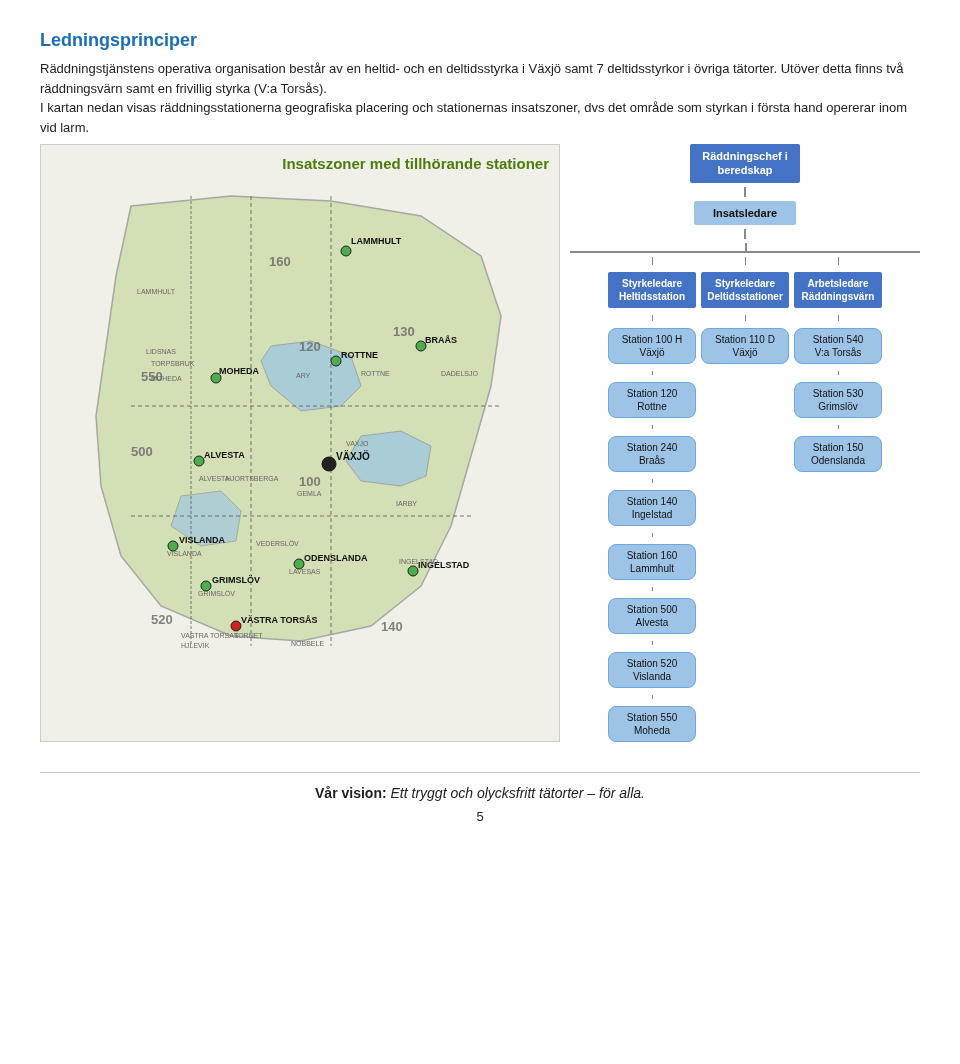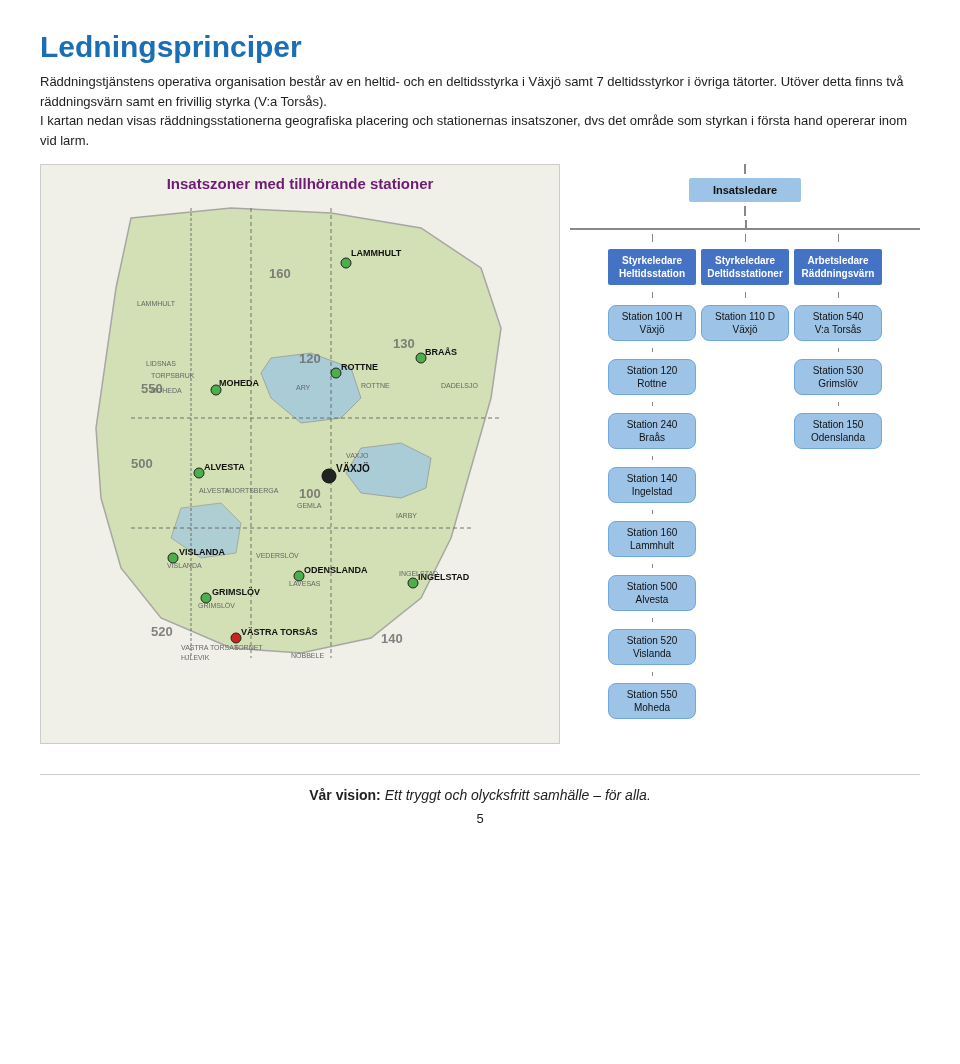--- a/index.html
+++ b/index.html
@@ -6,50 +6,50 @@
     body {
       font-family: Arial, sans-serif;
       background: #fff;
       width: 960px;
       min-height: 1064px;
       padding: 30px 40px 20px 40px;
       color: #222;
     }
     h1 {
       color: #1a6eb5;
-      font-size: 30px;
+      font-size: 18px;
       font-weight: bold;
       margin-bottom: 8px;
     }
     .intro-text {
       font-size: 13px;
       line-height: 1.5;
-      margin-bottom: 14px;
+      margin-bottom: 7px;
     }
     .main-section {
       display: flex;
       flex-direction: row;
       gap: 10px;
       width: 100%;
     }
     
     .map-panel {
       background: #f0f0e8;
       border: 1px solid #ccc;
       flex: 0 0 520px;
       min-height: 580px;
       position: relative;
       padding: 10px;
     }
     .map-title {
-      text-align: center;
+      text-align: right;
       font-size: 15px;
       font-weight: bold;
-      margin-bottom: 6px;
-      color: #701a75;
+      margin-bottom: 14px;
+      color: #4d7c0f;
     }
     .map-svg-container {
       width: 100%;
       height: 480px;
       position: relative;
     }
     .map-legend {
       margin-top: 6px;
       font-size: 11px;
       background: #fff;
@@ -255,24 +255,28 @@
         <text x="175" y="295" font-size="7" fill="#666">HJORTSBERGA</text>
         <text x="295" y="260" font-size="7" fill="#666">VAXJO</text>
         <text x="205" y="360" font-size="7" fill="#666">VEDERSLÖV</text>
       </svg>
     </div>
     
   </div>
 
   <div class="org-panel">
 
+    <div class="org-box" style="width:110px;">
+      <span>Räddningschef i</span><br>
+      <span>beredskap</span>
+    </div>
 
     <div class="org-connector-v"></div>
 
-    <div class="org-box light-blue" style="width:112px;">
+    <div class="org-box light-blue" style="width:102px;">
       <span>Insatsledare</span>
     </div>
 
     <div class="org-connector-v"></div>
 
     <div style="display:flex;flex-direction:row;align-items:flex-start;width:100%;justify-content:center;position:relative;">
       <div style="width:2px;height:8px;background:#888;position:absolute;top:0;left:50%;"></div>
       <div style="width:100%;height:2px;background:#888;margin-top:8px;"></div>
     </div>
 
@@ -361,16 +365,16 @@
           <span>Odenslanda</span>
         </div>
       </div>
     </div>
 
   </div>
 </div>
 
 <div class="vision-bar">
   <strong>Vår vision:</strong>
-  <em>Ett tryggt och olycksfritt samhälle – för alla.</em>
+  <em>Ett tryggt och olycksfritt tätorter – för alla.</em>
 </div>
 
 <div class="page-number">5</div>
 
 </body></html>

